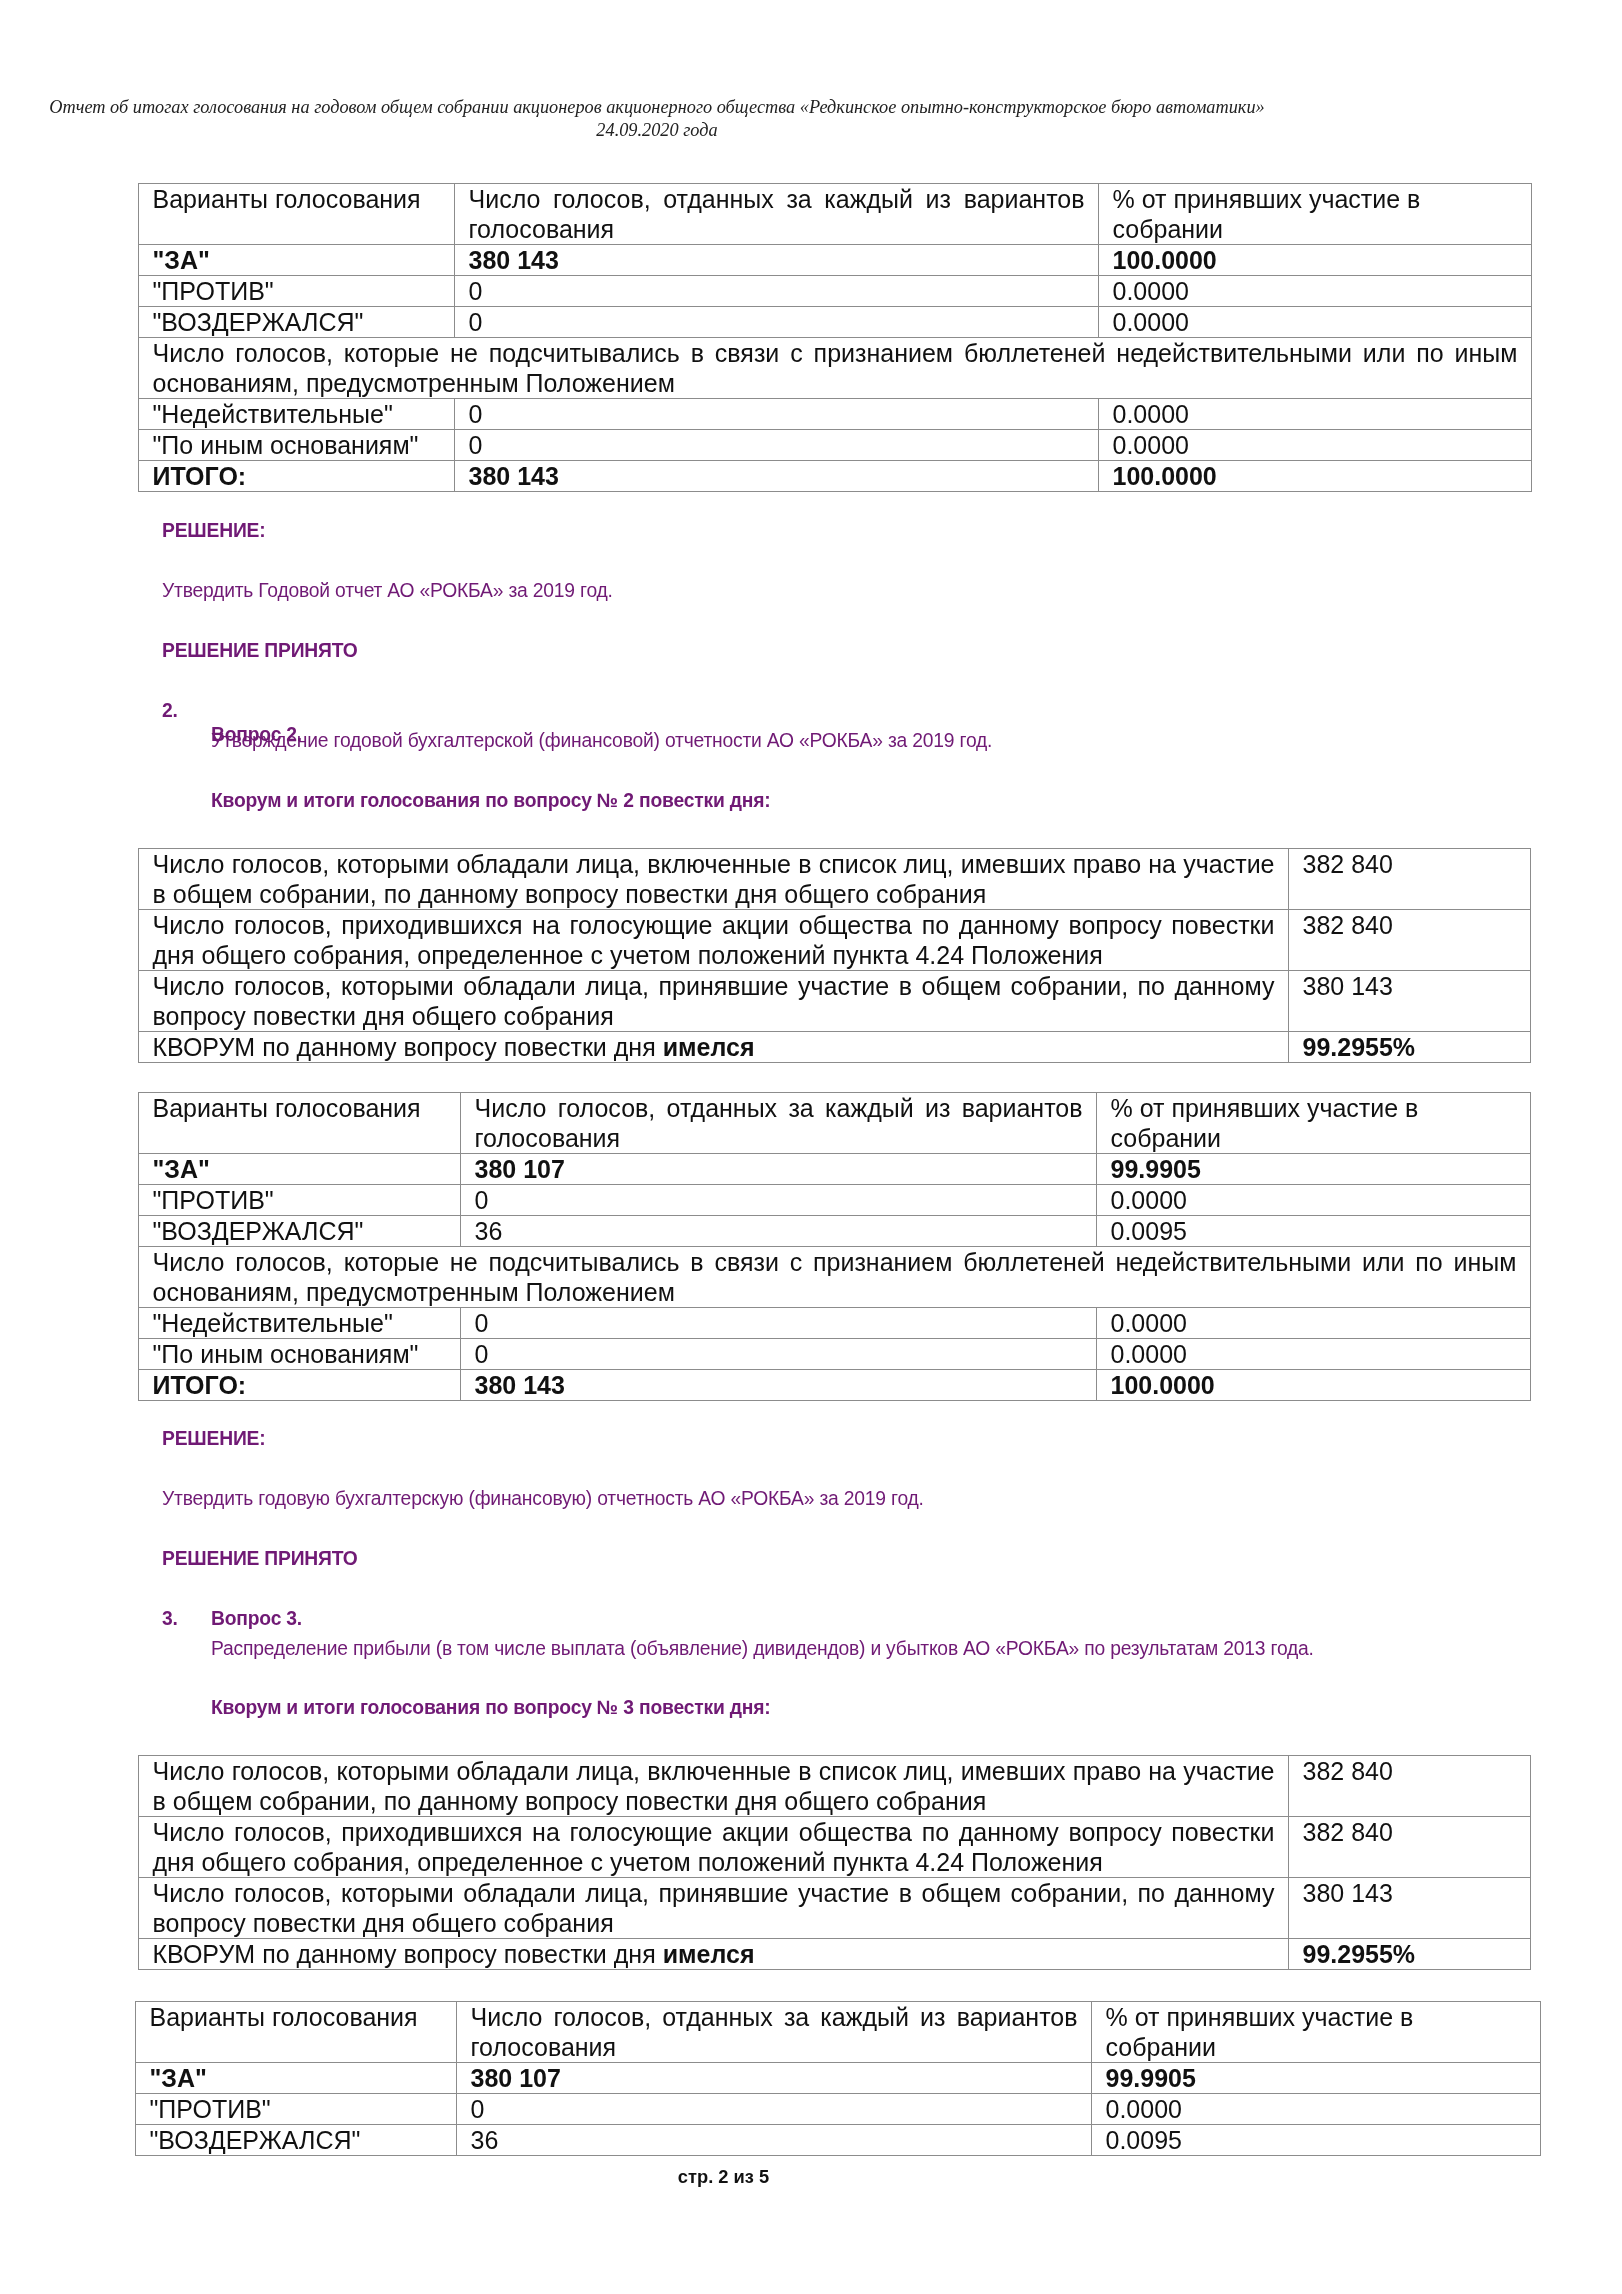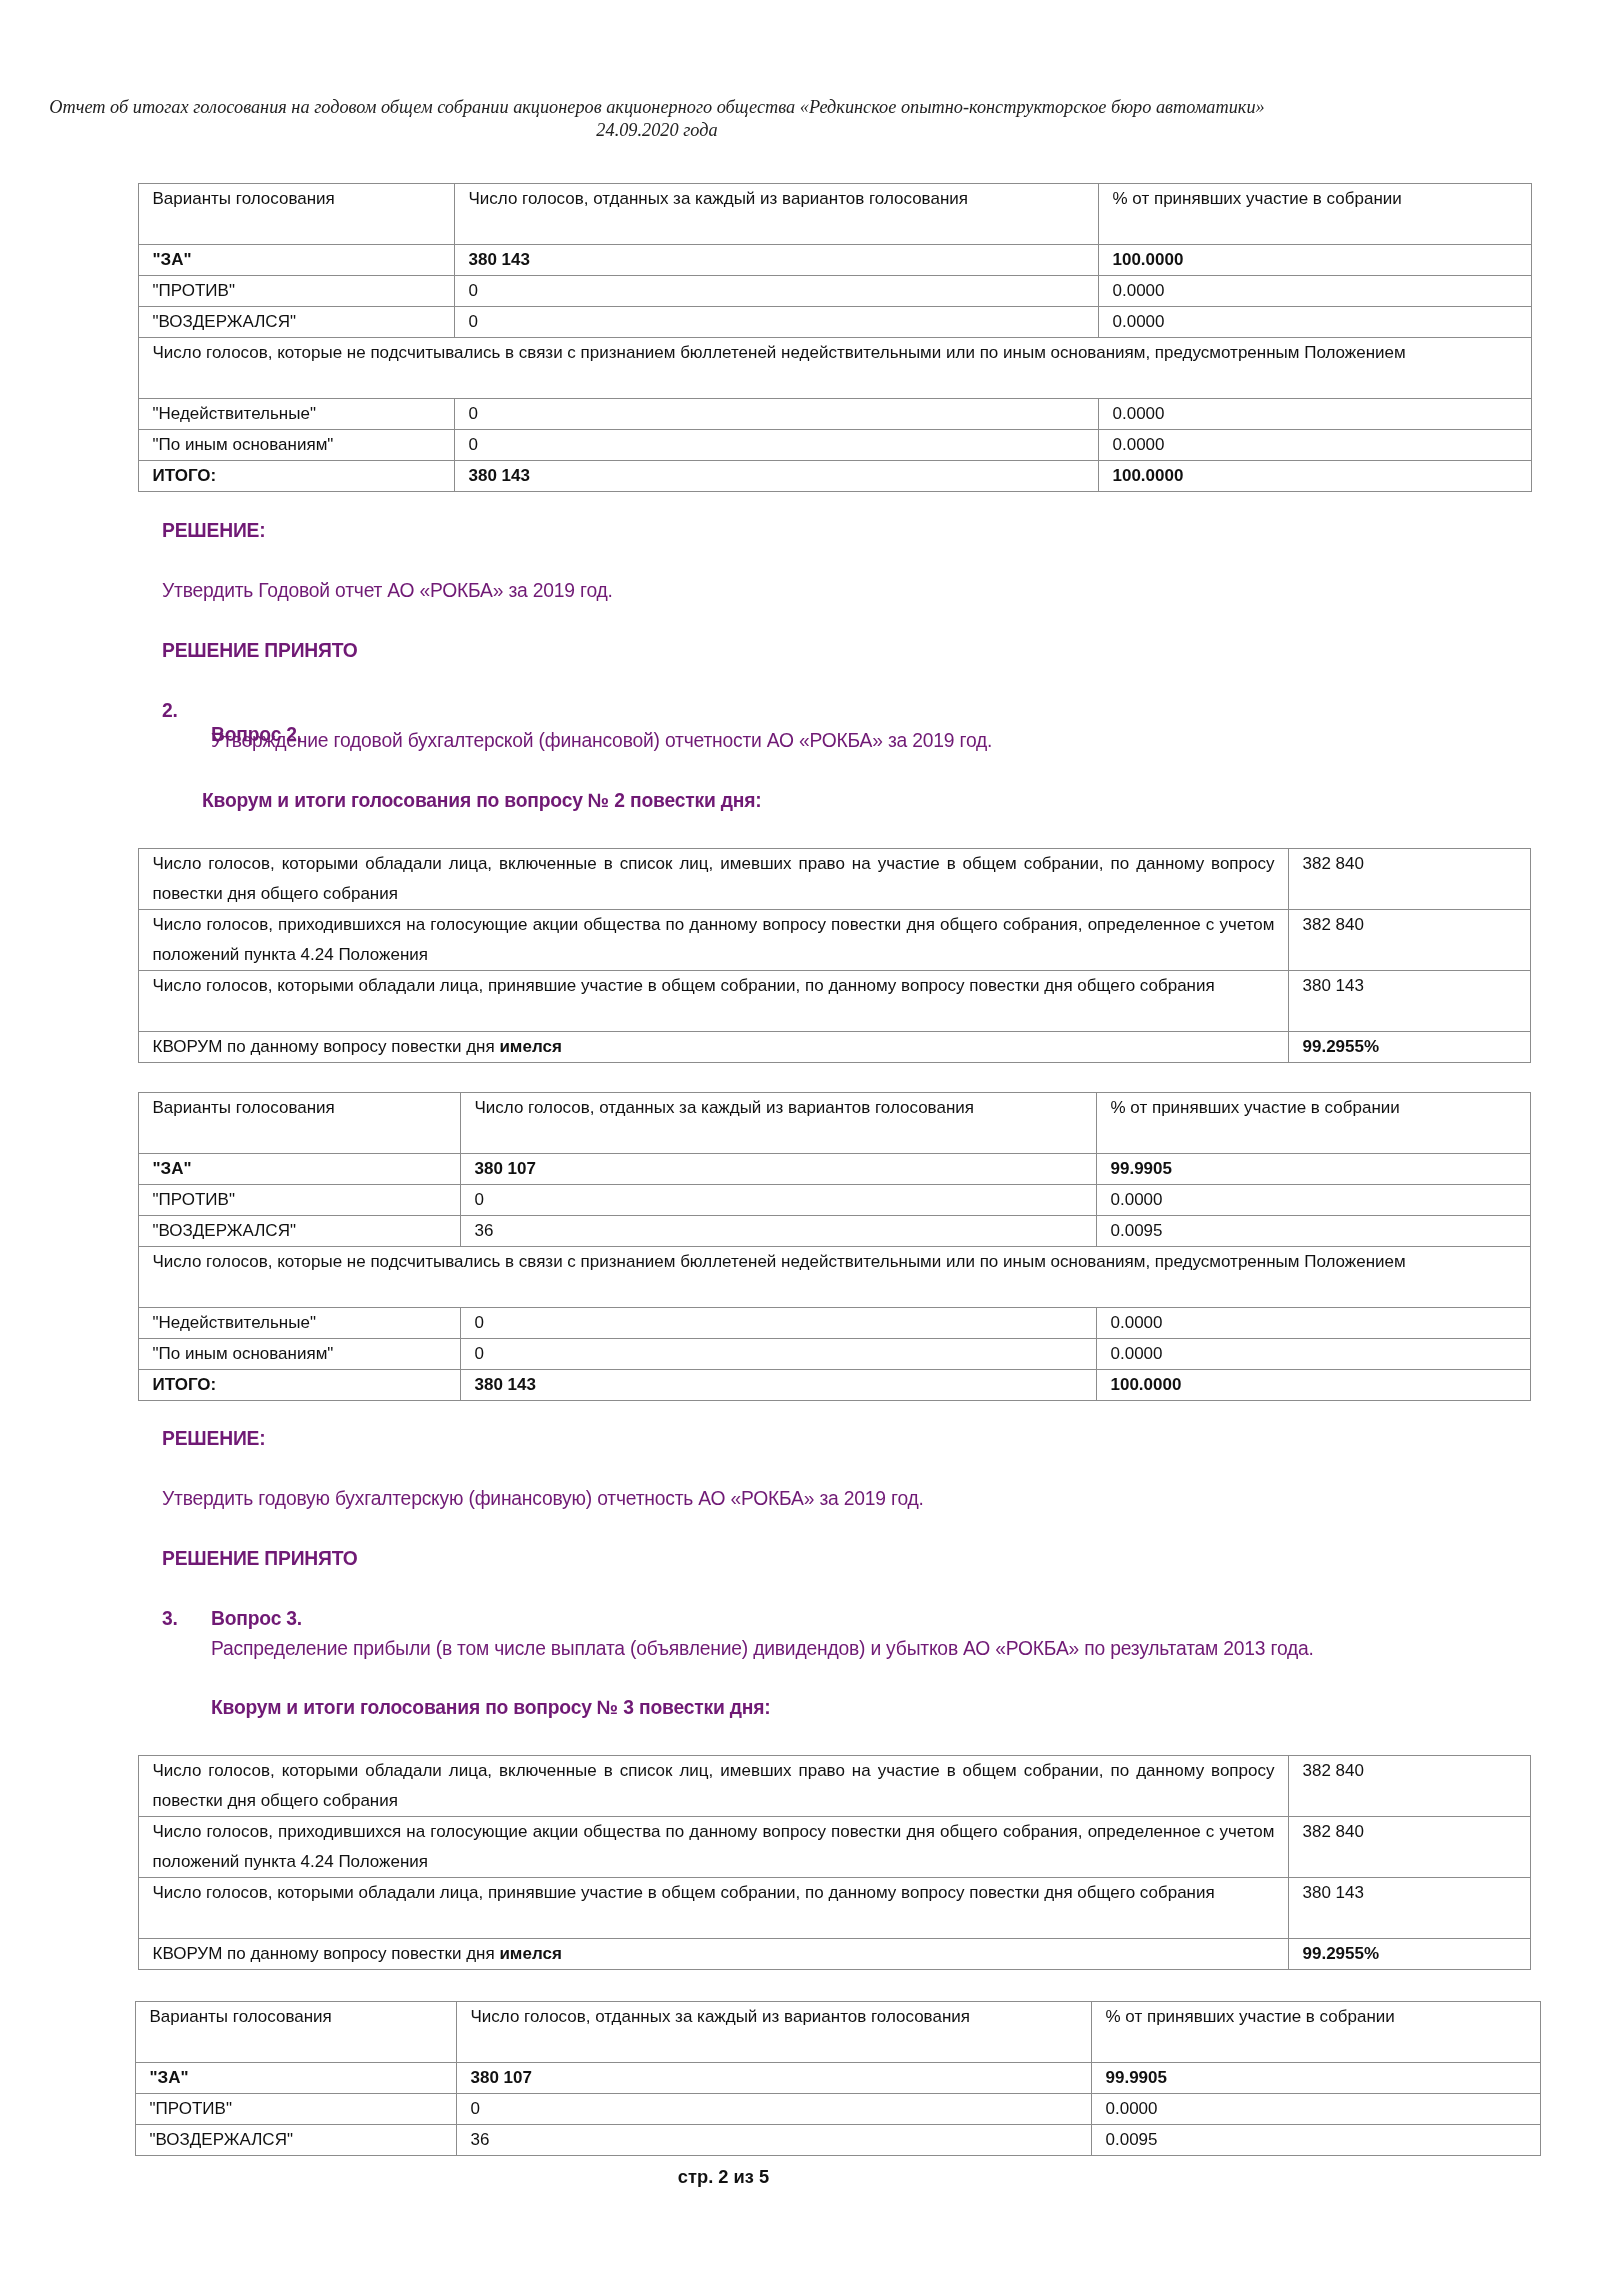--- a/index.html
+++ b/index.html
@@ -2,21 +2,21 @@
 <html><head>
 <meta charset="utf-8">
 <style>
   html, body { margin:0; padding:0; background:#ffffff; }
   body { width:1622px; height:2294px; position:relative; overflow:hidden;
          font-family:"Liberation Sans", sans-serif; color:#111; }
   .hdr { position:absolute; left:0; width:1314px; text-align:center;
          font-family:"Liberation Serif", serif; font-style:italic; font-size:18.3px; color:#222; }
   .txt { position:absolute; font-size:19.3px; color:#701a75; white-space:nowrap; letter-spacing:-0.2px; }
   .b { font-weight:bold; }
-  table.t { position:absolute; border-collapse:collapse; font-size:17px; color:#111; table-layout:fixed; }
+  table.t { position:absolute; border-collapse:collapse; font-size:25px; color:#111; table-layout:fixed; }
   table.t td { border:1.9px solid #8c8c8c; padding:0 13.5px; vertical-align:top; line-height:30px; }
   table.t td.j { text-align:justify; text-align-last:left; }
   table.t tr.h1 td { height:30px; }
   table.t tr.h2 td { height:60px; }
   .foot { position:absolute; left:0; width:1447px; text-align:center; top:2166px; font-size:18.3px; font-weight:bold; color:#111; }
 </style>
 </head>
 <body>
 
 <div class="hdr" style="top:97px;">Отчет об итогах голосования  на годовом общем собрании акционеров акционерного общества «Редкинское опытно-конструкторское бюро автоматики»</div>
@@ -70,21 +70,21 @@
 </tbody>
   </table>
 
 <div class="txt b" style="left:162px; top:520px;">РЕШЕНИЕ:</div>
 <div class="txt" style="left:162px; top:580px;">Утвердить Годовой отчет АО «РОКБА» за 2019 год.</div>
 <div class="txt b" style="left:162px; top:640px;">РЕШЕНИЕ ПРИНЯТО</div>
 
 <div class="txt b" style="left:162px; top:700px;">2.</div>
 <div class="txt b" style="left:211px; top:724px;">Вопрос 2.</div>
 <div class="txt" style="left:211px; top:730px;">Утверждение годовой бухгалтерской (финансовой) отчетности АО «РОКБА» за 2019 год.</div>
-<div class="txt b" style="left:202px; top:790px;">Кворум и итоги голосования по вопросу № 2 повестки дня:</div>
+<div class="txt b" style="left:211px; top:790px;">Кворум и итоги голосования по вопросу № 2 повестки дня:</div>
 
 <table class="t" style="left:138px; top:848px; width:1392px;">
   <colgroup>
       <col style="width:1150px">
       <col style="width:242px">
     </colgroup>
   <tbody>
       <tr class="h2">
     <td class="j">Число голосов, которыми обладали лица, включенные в список лиц, имевших право на участие в общем собрании, по данному вопросу повестки дня общего собрания</td>
     <td>382 840</td>

